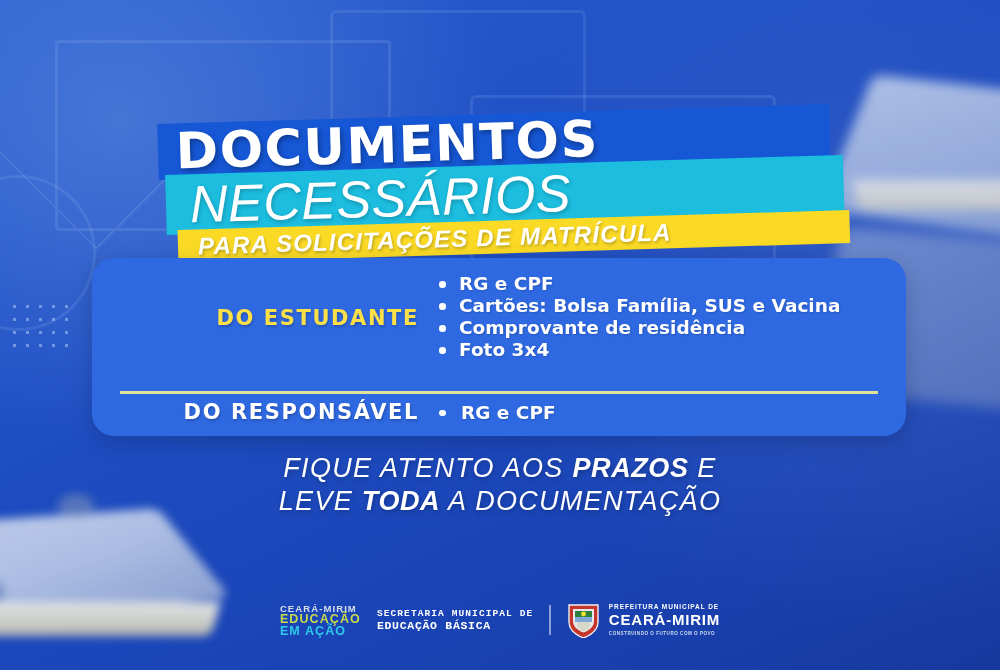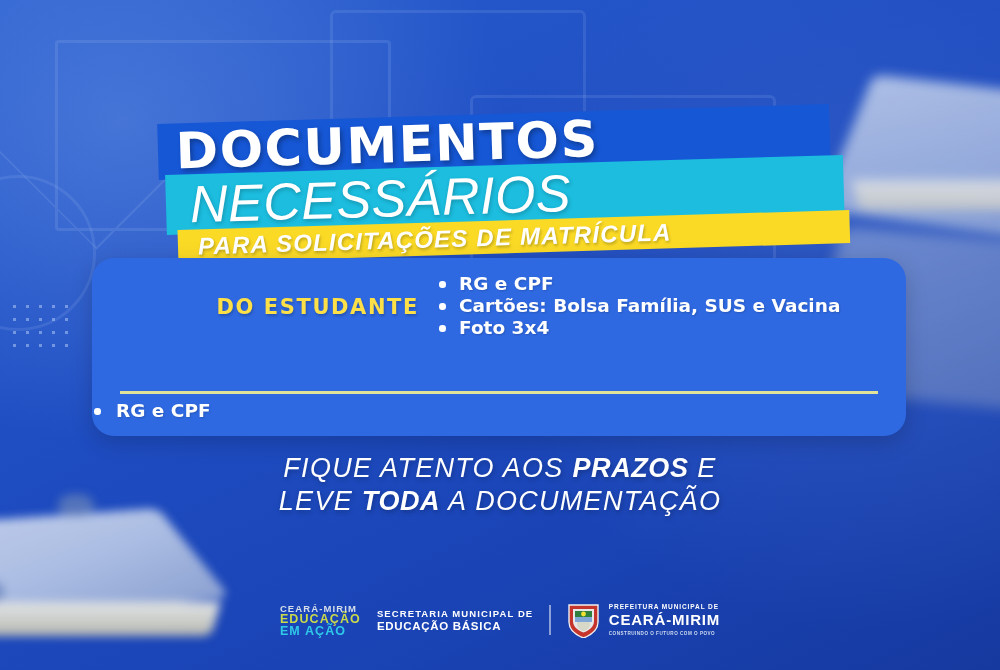--- a/index.html
+++ b/index.html
@@ -359,21 +359,21 @@
   .smeb-s { color: #e8392d; }
   .smeb-m { color: #37a93c; }
   .smeb-e { color: #f2e233; }
   .smeb-b { color: #2fc2e8; }
 
   .logo-secretaria {
     display: flex;
     flex-direction: column;
     align-items: flex-start;
     line-height: 12px;
-    font-family: Liberation Sans, sans-serif;
+    font-family: Liberation Mono, monospace;
     color: #ffffff;
   }
   .sec-1 { font-size: 9.5px; font-weight: 600; letter-spacing: 1.1px; }
   .sec-2 { font-size: 11.5px; font-weight: 900; letter-spacing: 0.7px; }
 
   .footer-sep {
     width: 1.5px; height: 30px;
     background: rgba(255,255,255,0.5);
   }
 
@@ -435,27 +435,29 @@
     </div>
   </div>
 
   <div class="card">
 
     <div class="row-student">
       <div class="label-student">DO ESTUDANTE</div>
       <ul class="list-student">
         <li>RG e CPF</li>
         <li>Cartões: Bolsa Família, SUS e Vacina</li>
+        <li>Comprovante de residência</li>
         <li>Foto 3x4</li>
       </ul>
     </div>
 
     <div class="divider"></div>
 
     <div class="row-guardian">
+      <div class="label-guardian">DO RESPONSÁVEL</div>
       <div class="guardian-item">RG e CPF</div>
     </div>
 
   </div>
 
   <div class="cta">
     <span class="cta-line"><span>FIQUE ATENTO AOS </span><span class="strong">PRAZOS</span><span> E</span></span>
     <span class="cta-line"><span>LEVE </span><span class="strong">TODA</span><span> A DOCUMENTAÇÃO</span></span>
   </div>
 

